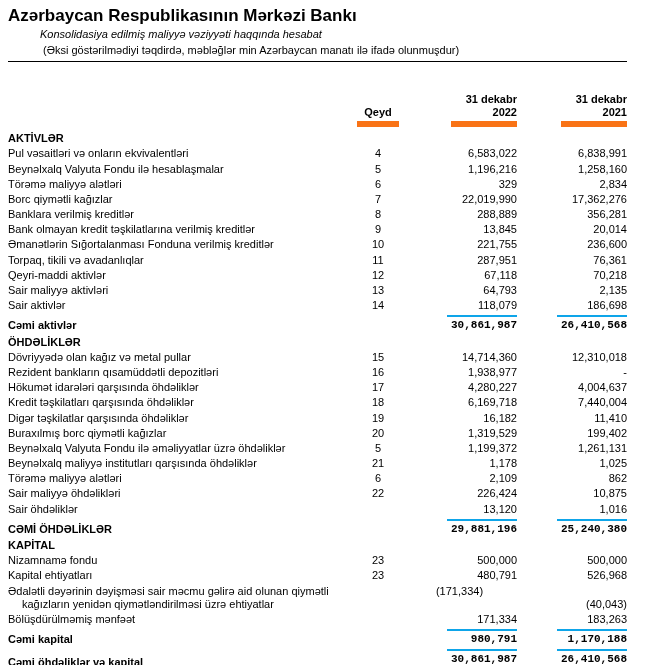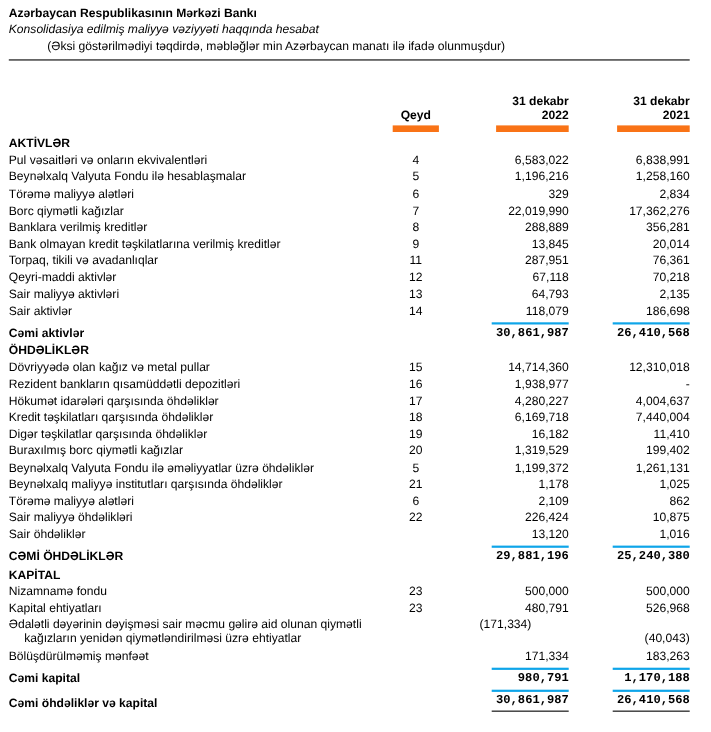--- a/index.html
+++ b/index.html
@@ -8,22 +8,22 @@
     width: 646px;
     min-height: 665px;
     font-family: "Liberation Sans", sans-serif;
     font-size: 11px;
     color: #000000;
     line-height: 1.2;
   }
   .page { padding: 6px 19px 8px 8px; }
 
   
-  .doc-header .bank-name { font-weight: bold; font-size: 11px; }
-  .doc-header .report-title { font-style: italic; font-size: 11px; margin-top: 2px; }
+  .doc-header .bank-name { font-weight: bold; font-size: 17px; }
+  .doc-header .report-title { font-style: italic; font-size: 11px; margin-top: 2px; margin-left: 32px; }
   .doc-header .note-line { font-size: 11px; margin-top: 2px; margin-left: 35px; }
   .doc-header .rule { border-bottom: 1px solid #000; margin-top: 4px; }
 
   
   table.statement { width: 100%; border-collapse: collapse; margin-top: 30px; table-layout: fixed; }
   col.c-label { width: auto; }
   col.c-note  { width: 48px; }
   col.c-2022  { width: 115px; }
   col.c-2021  { width: 110px; }
 
@@ -133,20 +133,26 @@
           <td class="val">288,889</td>
           <td class="val">356,281</td>
         </tr>
         <tr>
           <td class="label">Bank olmayan kredit təşkilatlarına verilmiş kreditlər</td>
           <td class="note">9</td>
           <td class="val">13,845</td>
           <td class="val">20,014</td>
         </tr>
         <tr>
+          <td class="label">Əmanətlərin Sığortalanması Fonduna verilmiş kreditlər</td>
+          <td class="note">10</td>
+          <td class="val">221,755</td>
+          <td class="val">236,600</td>
+        </tr>
+        <tr>
           <td class="label">Torpaq, tikili və avadanlıqlar</td>
           <td class="note">11</td>
           <td class="val">287,951</td>
           <td class="val">76,361</td>
         </tr>
         <tr>
           <td class="label">Qeyri-maddi aktivlər</td>
           <td class="note">12</td>
           <td class="val">67,118</td>
           <td class="val">70,218</td>

